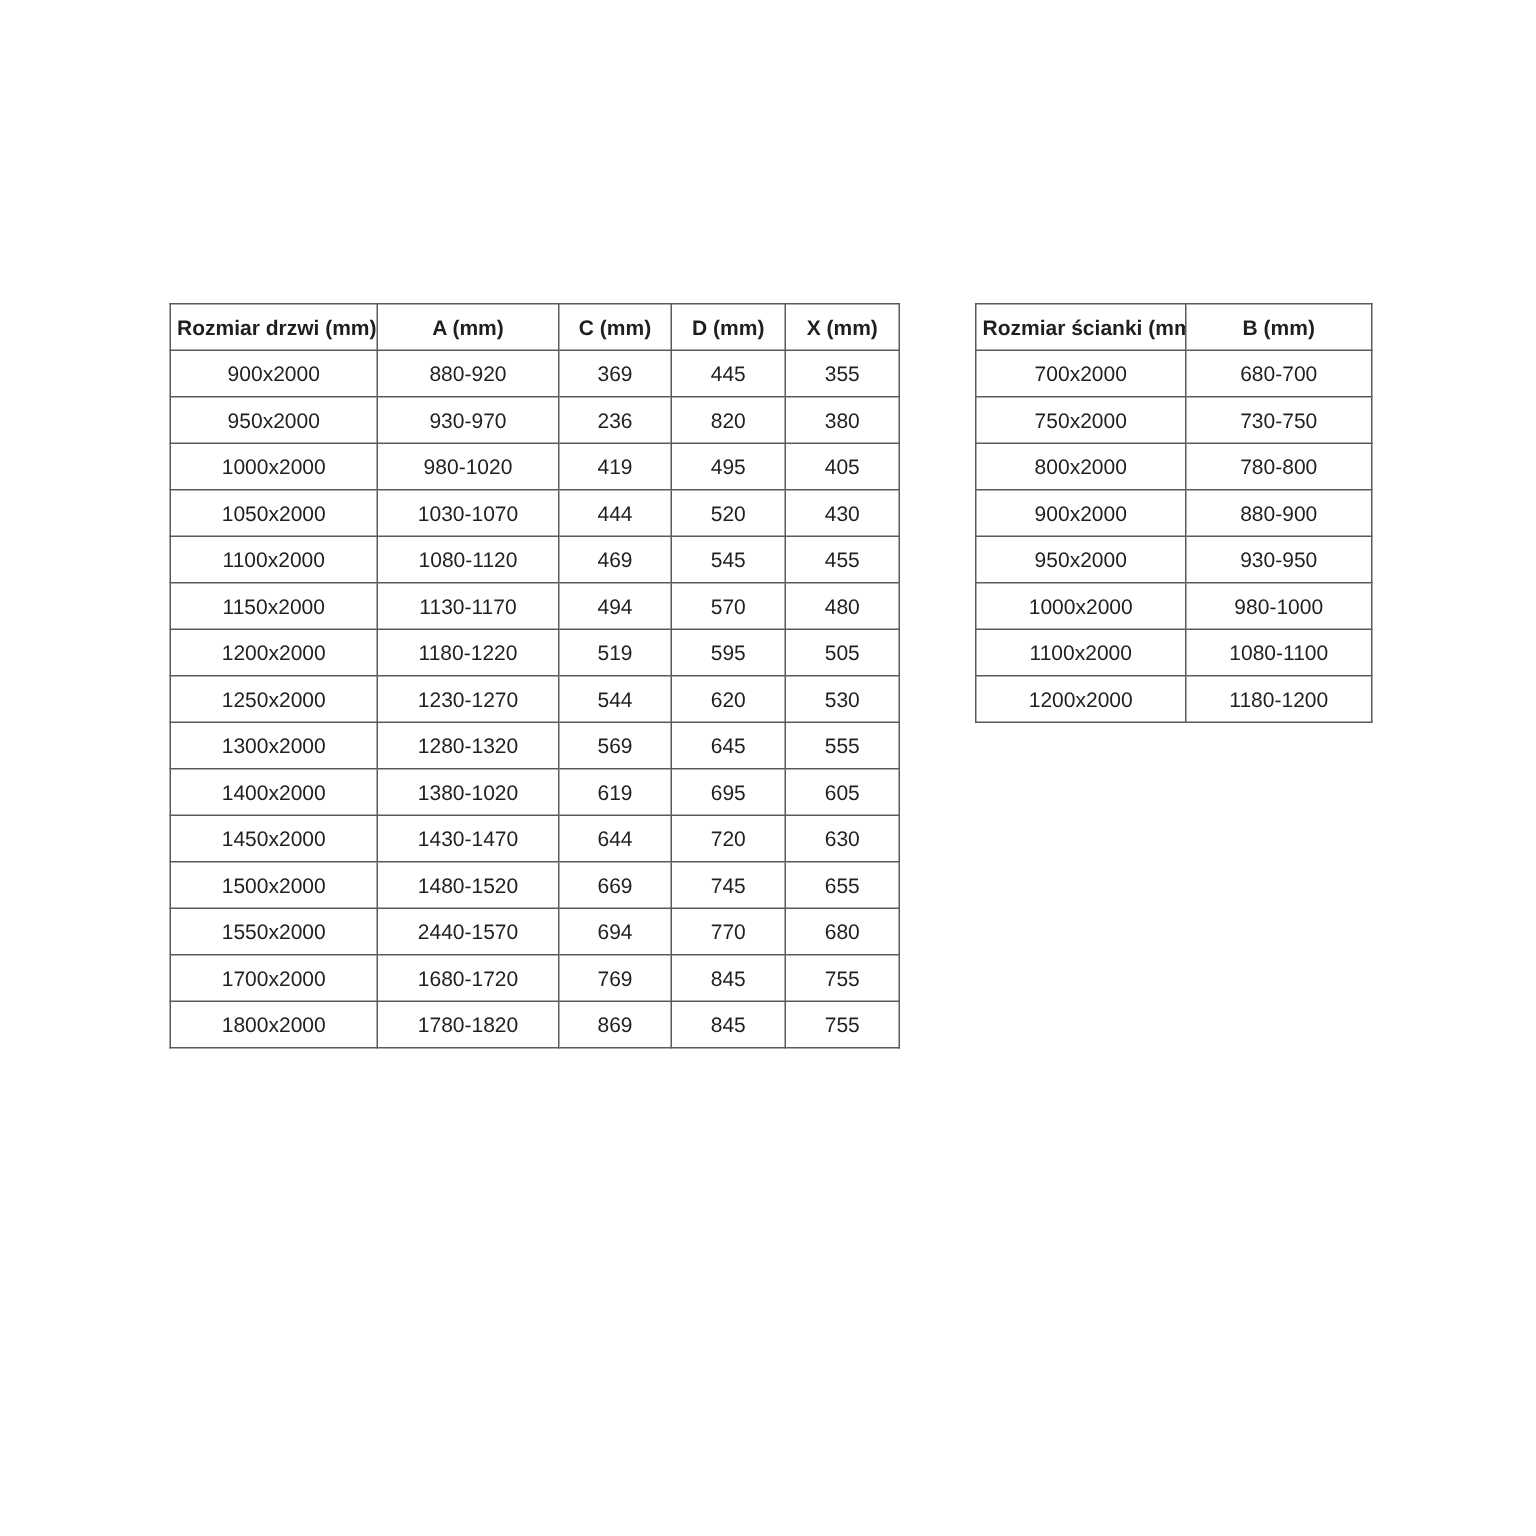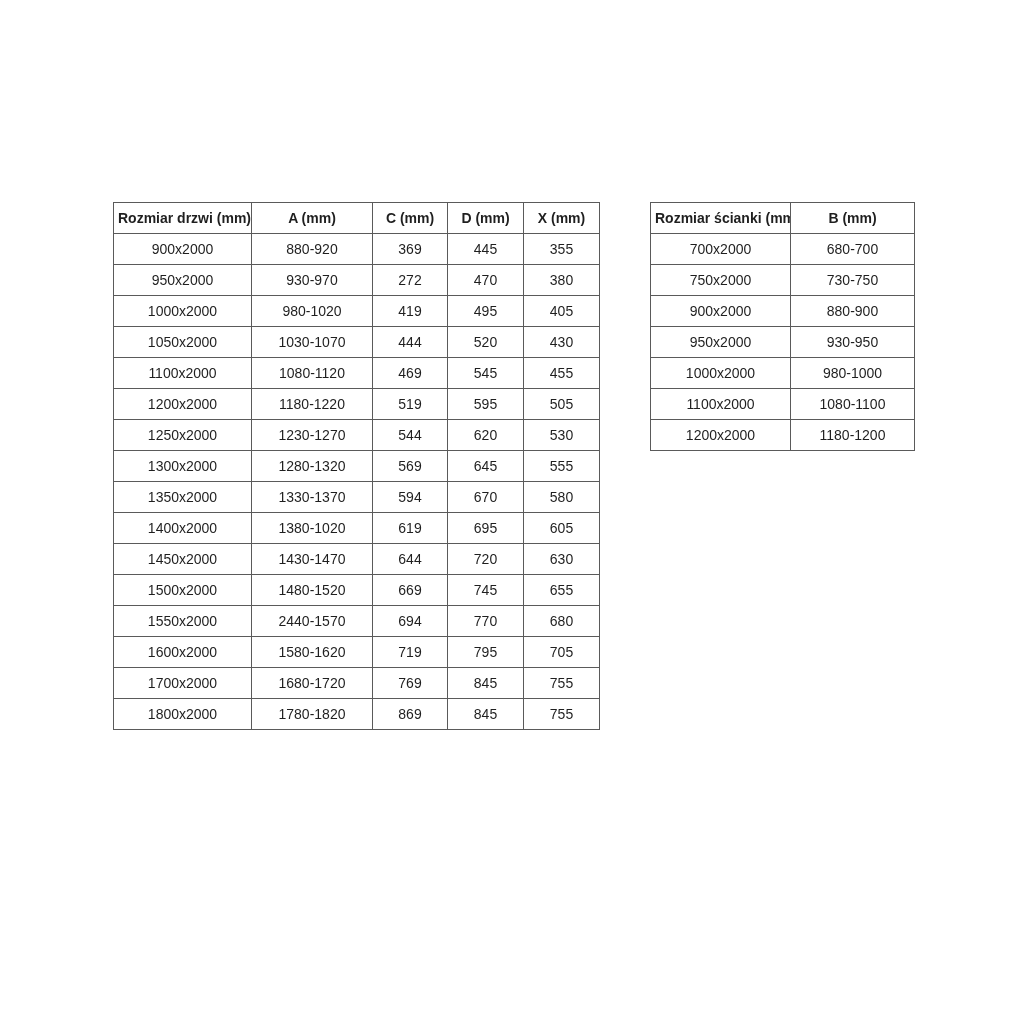--- a/index.html
+++ b/index.html
@@ -78,22 +78,22 @@
         <tr>
           <td>900x2000</td>
           <td>880-920</td>
           <td>369</td>
           <td>445</td>
           <td>355</td>
         </tr>
         <tr>
           <td>950x2000</td>
           <td>930-970</td>
-          <td>272</td>
-          <td>470</td>
+          <td>236</td>
+          <td>820</td>
           <td>380</td>
         </tr>
         <tr>
           <td>1000x2000</td>
           <td>980-1020</td>
           <td>419</td>
           <td>495</td>
           <td>405</td>
         </tr>
         <tr>
@@ -104,20 +104,27 @@
           <td>430</td>
         </tr>
         <tr>
           <td>1100x2000</td>
           <td>1080-1120</td>
           <td>469</td>
           <td>545</td>
           <td>455</td>
         </tr>
         <tr>
+          <td>1150x2000</td>
+          <td>1130-1170</td>
+          <td>494</td>
+          <td>570</td>
+          <td>480</td>
+        </tr>
+        <tr>
           <td>1200x2000</td>
           <td>1180-1220</td>
           <td>519</td>
           <td>595</td>
           <td>505</td>
         </tr>
         <tr>
           <td>1250x2000</td>
           <td>1230-1270</td>
           <td>544</td>
@@ -125,27 +132,20 @@
           <td>530</td>
         </tr>
         <tr>
           <td>1300x2000</td>
           <td>1280-1320</td>
           <td>569</td>
           <td>645</td>
           <td>555</td>
         </tr>
         <tr>
-          <td>1350x2000</td>
-          <td>1330-1370</td>
-          <td>594</td>
-          <td>670</td>
-          <td>580</td>
-        </tr>
-        <tr>
           <td>1400x2000</td>
           <td>1380-1020</td>
           <td>619</td>
           <td>695</td>
           <td>605</td>
         </tr>
         <tr>
           <td>1450x2000</td>
           <td>1430-1470</td>
           <td>644</td>
@@ -160,27 +160,20 @@
           <td>655</td>
         </tr>
         <tr>
           <td>1550x2000</td>
           <td>2440-1570</td>
           <td>694</td>
           <td>770</td>
           <td>680</td>
         </tr>
         <tr>
-          <td>1600x2000</td>
-          <td>1580-1620</td>
-          <td>719</td>
-          <td>795</td>
-          <td>705</td>
-        </tr>
-        <tr>
           <td>1700x2000</td>
           <td>1680-1720</td>
           <td>769</td>
           <td>845</td>
           <td>755</td>
         </tr>
         <tr>
           <td>1800x2000</td>
           <td>1780-1820</td>
           <td>869</td>
@@ -204,20 +197,24 @@
       <tbody>
         <tr>
           <td>700x2000</td>
           <td>680-700</td>
         </tr>
         <tr>
           <td>750x2000</td>
           <td>730-750</td>
         </tr>
         <tr>
+          <td>800x2000</td>
+          <td>780-800</td>
+        </tr>
+        <tr>
           <td>900x2000</td>
           <td>880-900</td>
         </tr>
         <tr>
           <td>950x2000</td>
           <td>930-950</td>
         </tr>
         <tr>
           <td>1000x2000</td>
           <td>980-1000</td>

